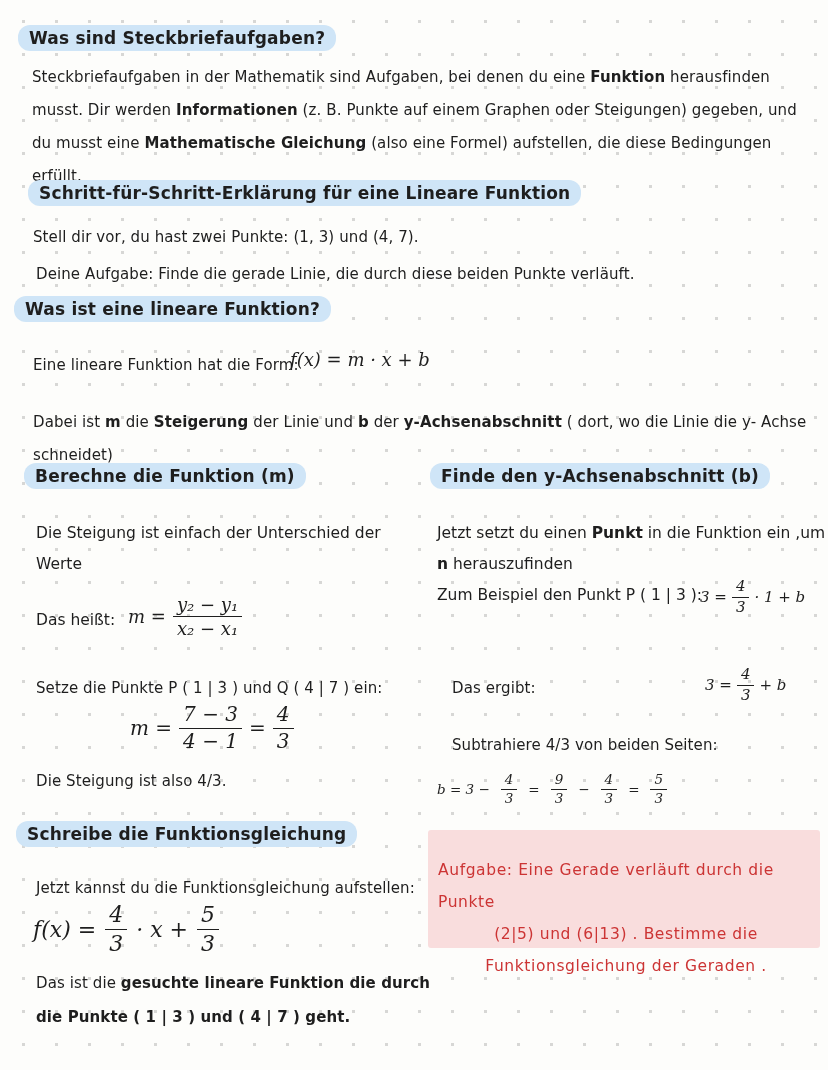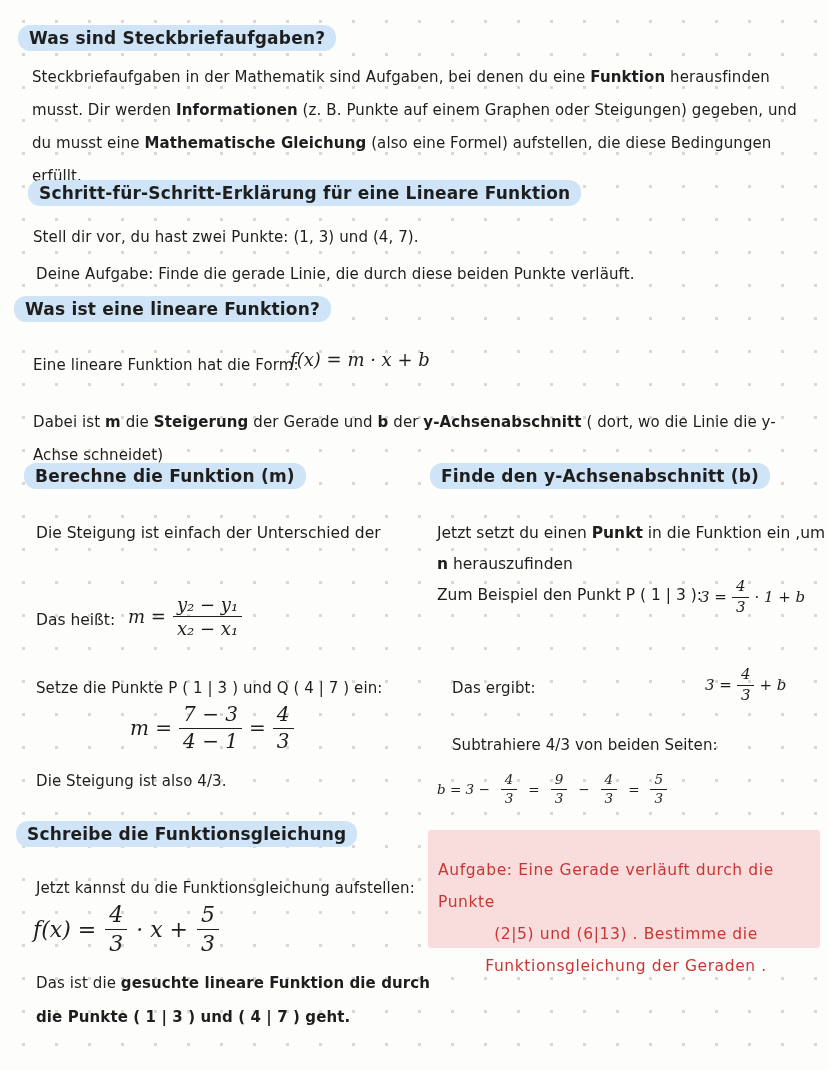--- a/index.html
+++ b/index.html
@@ -69,27 +69,28 @@
   <span class="hl">Schritt-für-Schritt-Erklärung für eine Lineare Funktion</span>
 </div>
 <p class="abs txt" style="left:33px;top:221px;">Stell dir vor, du hast zwei Punkte: (1, 3) und (4, 7).</p>
 <p class="abs txt" style="left:36px;top:258px;">Deine Aufgabe: Finde die gerade Linie, die durch diese beiden Punkte verläuft.</p>
 
 <div class="abs" style="left:14px;top:296px;">
   <span class="hl">Was ist eine lineare Funktion?</span>
 </div>
 <p class="abs txt" style="left:33px;top:349px;">Eine lineare Funktion hat die Form:</p>
 <p class="abs math" style="left:290px;top:349px;font-size:18px;">f(x) = m · x + b</p>
-<p class="abs txt" style="left:33px;top:406px;width:790px;"><span>Dabei ist </span><span class="b">m</span><span>  die </span><span class="b">Steigerung</span><span> der Gerade und </span><span class="b">b</span><span> der </span><span class="b">y-Achsenabschnitt</span><span> ( dort, wo die Linie die y- Achse schneidet)</span></p>
+<p class="abs txt" style="left:33px;top:406px;width:790px;"><span>Dabei ist </span><span class="b">m</span><span>  die </span><span class="b">Steigerung</span><span> der Linie und </span><span class="b">b</span><span> der </span><span class="b">y-Achsenabschnitt</span><span> ( dort, wo die Linie die y- Achse schneidet)</span></p>
 
 <div class="abs" style="left:24px;top:463px;">
   <span class="hl">Berechne  die Funktion (m)</span>
 </div>
 <div class="abs txt-sm" style="left:36px;top:518px;width:392px;">
   <span style="display:block;">Die Steigung ist einfach der Unterschied der</span>
+  <span style="display:block;">Werte</span>
 </div>
 <p class="abs txt-sm" style="left:36px;top:605px;">Das heißt:</p>
 <div class="abs mrow" style="left:128px;top:594px;font-size:18px;">
   <span>m =</span>
   <span class="frac">
     <span class="num">y₂ − y₁</span>
     <span class="den">x₂ − x₁</span>
   </span>
 </div>
 <p class="abs txt" style="left:36px;top:672px;">Setze die Punkte P ( 1 | 3 ) und Q ( 4 | 7 ) ein:</p>

